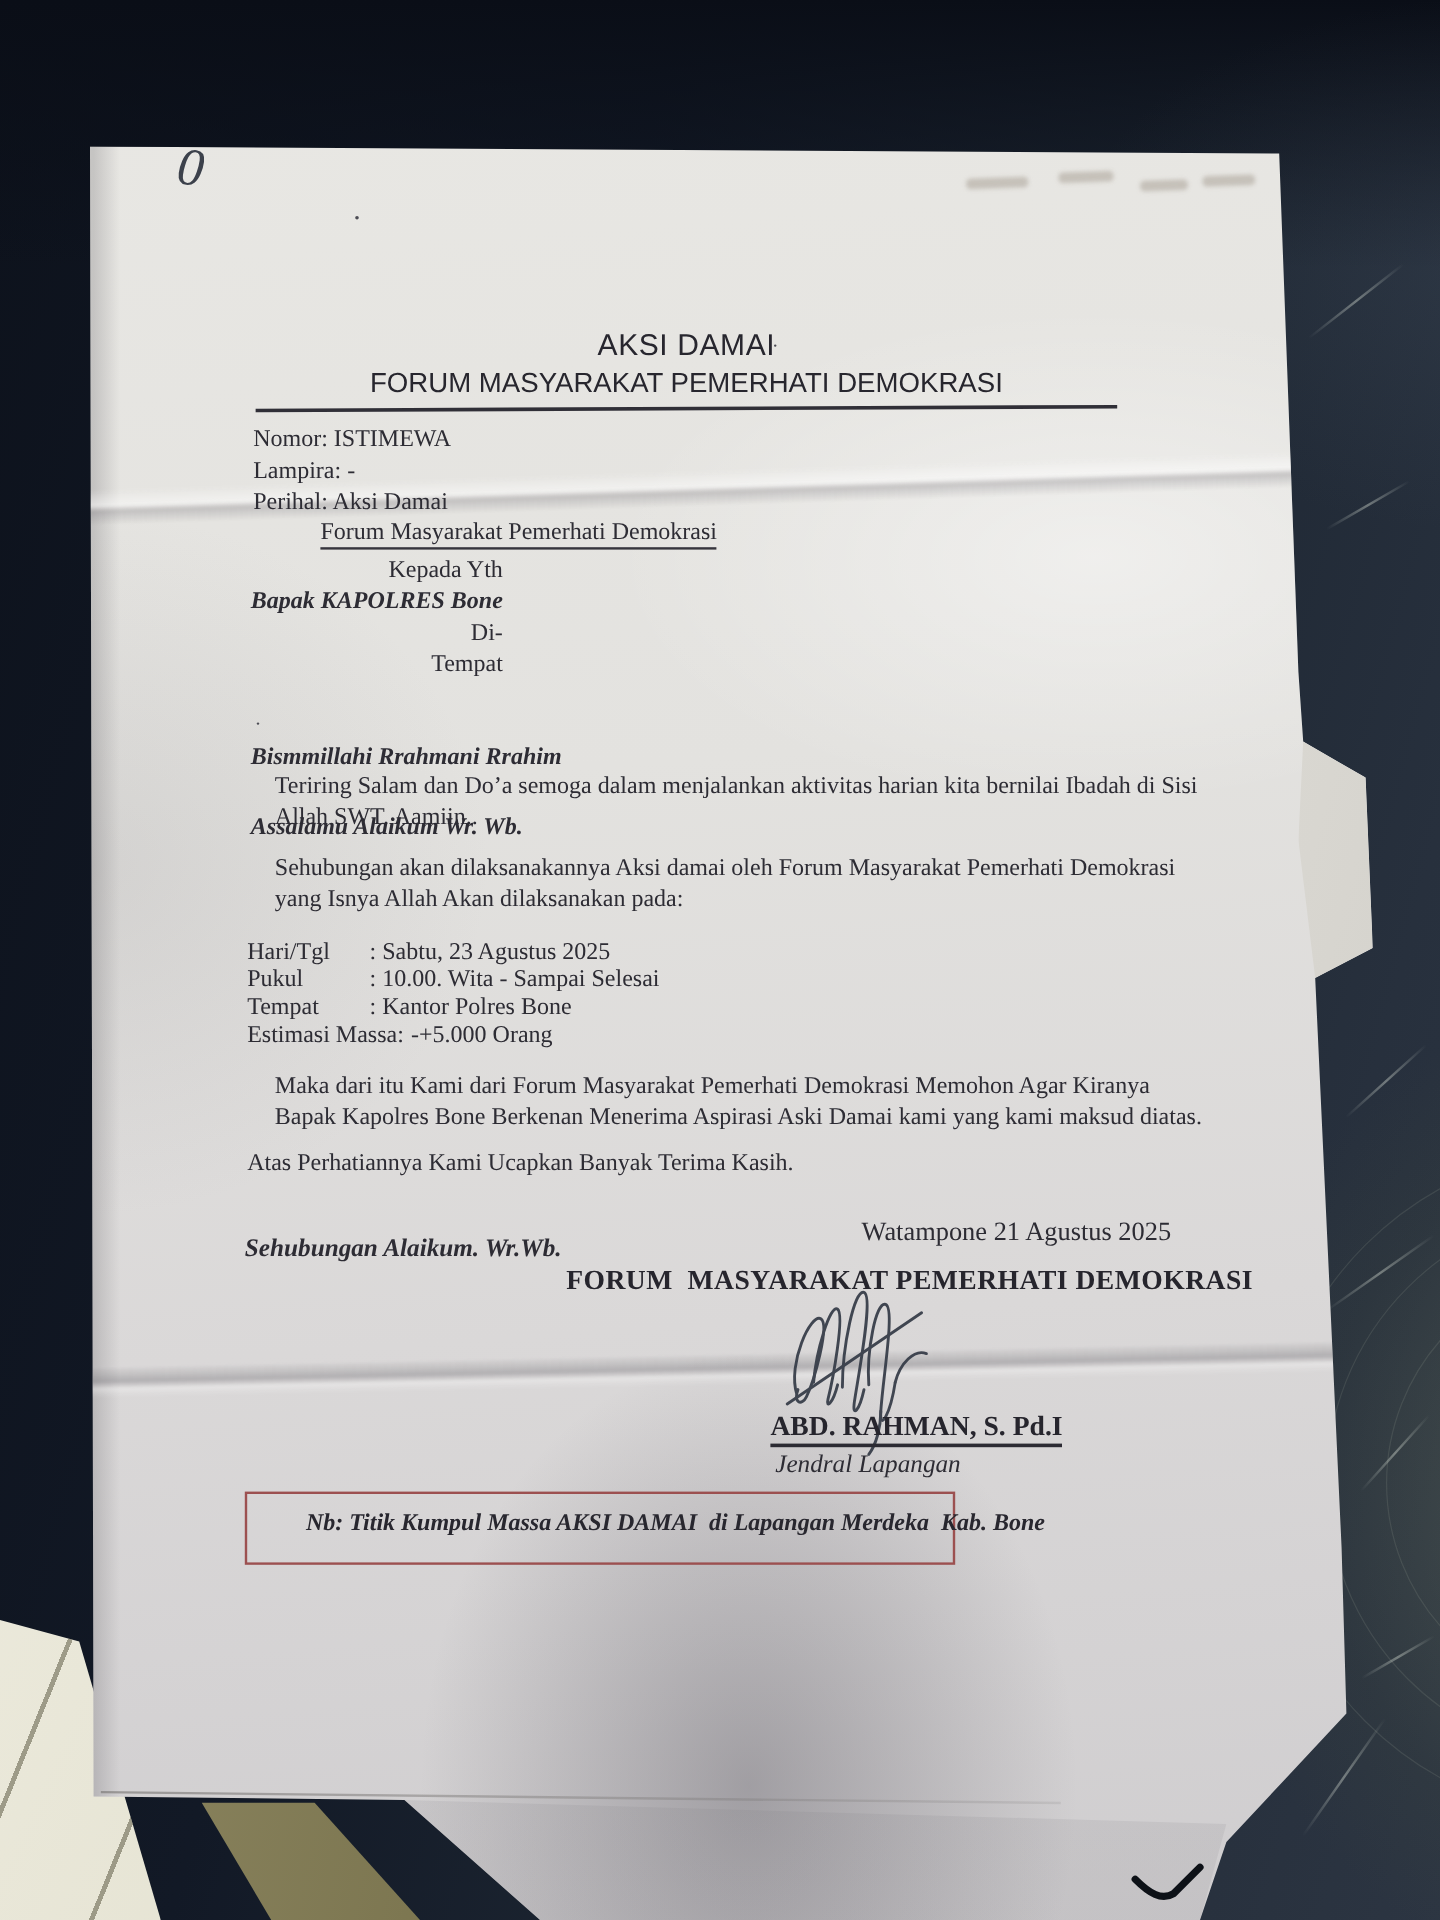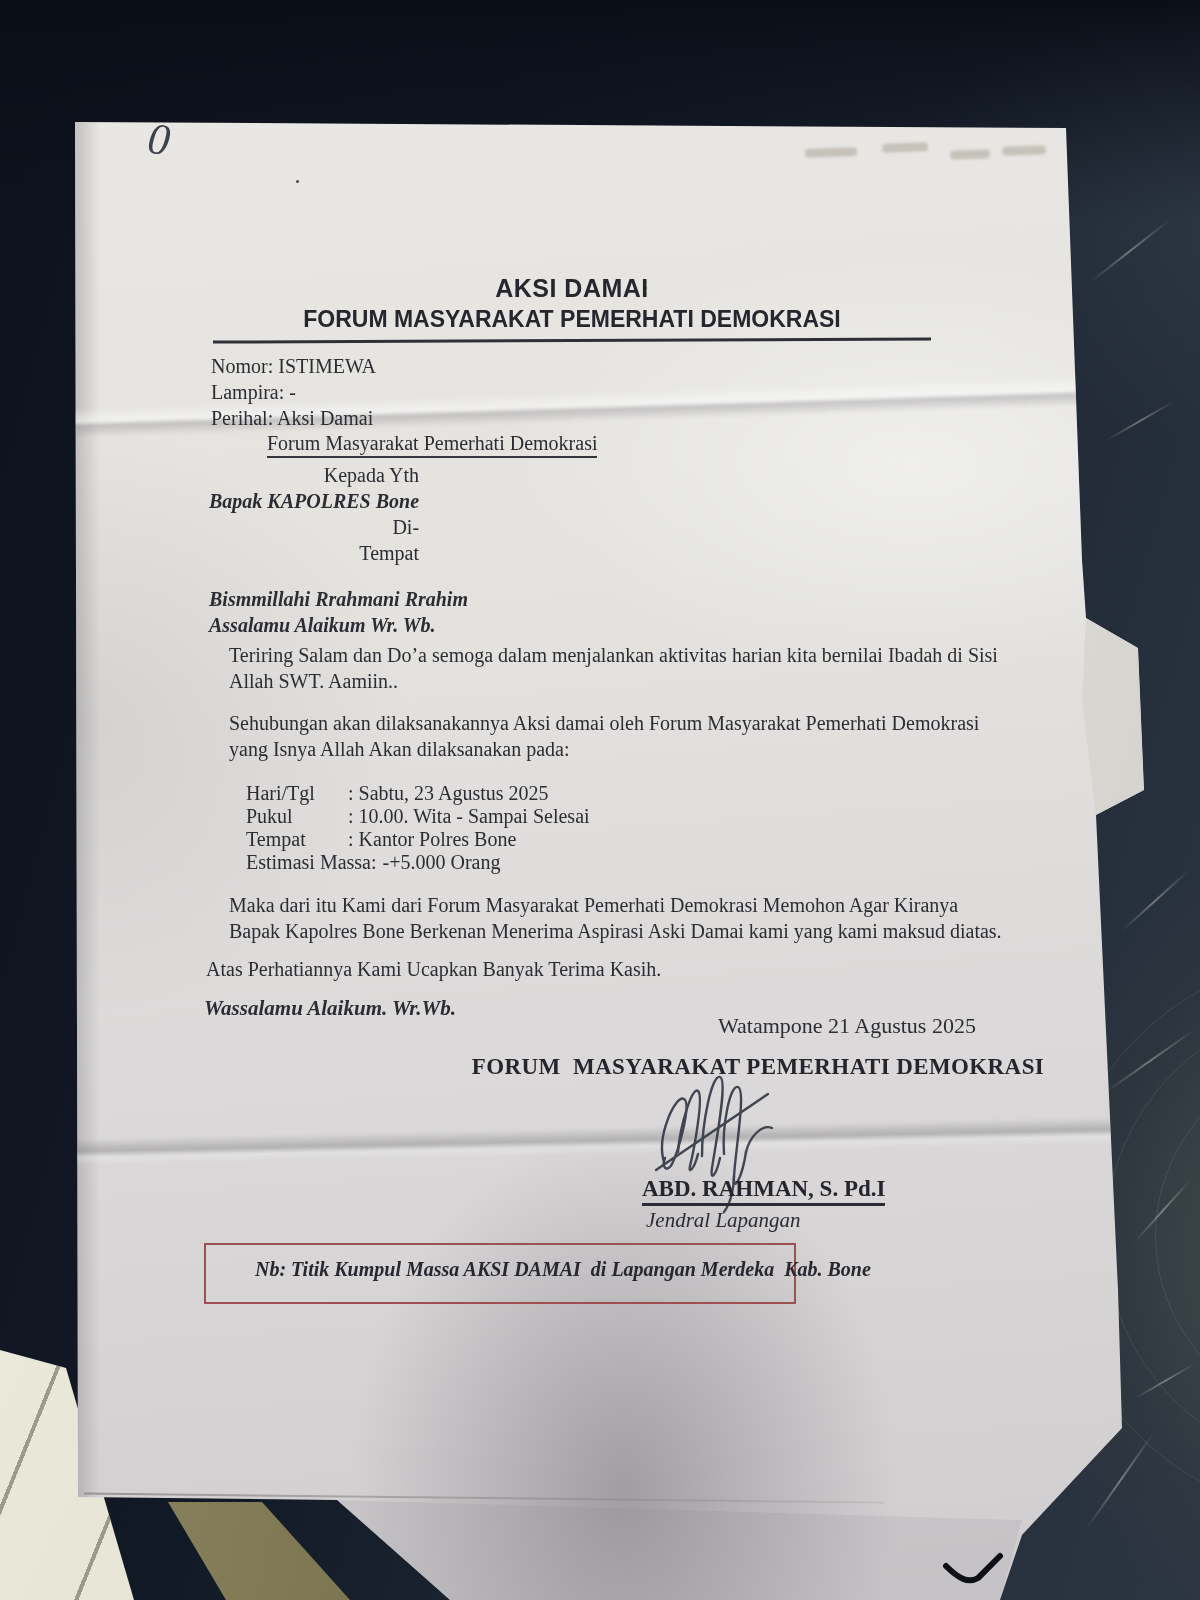--- a/index.html
+++ b/index.html
@@ -73,35 +73,35 @@
     inset:0;
     clip-path:polygon(337px 1500px, 1022px 1520px, 1000px 1600px, 450px 1600px);
     background:linear-gradient(to bottom, rgba(148,146,150,0.30), rgba(118,116,122,0.12));
   }
   .bleed{height:9px;background:rgba(128,116,98,0.32);border-radius:4px;filter:blur(1.6px);transform:rotate(-2deg);}
   .speck{border-radius:50%;background:#4c4c54;}
   
   .txt{color:#2d2c34;}
   .prew{white-space:pre-wrap;margin-left:23px;}
   .hdr{left:213px;top:274px;width:718px;text-align:center;
-       font-family:"Liberation Sans","DejaVu Sans",sans-serif;font-weight:bold;color:#27262e;}
+       font-family:"Liberation Sans","DejaVu Sans",sans-serif;font-weight:normal;color:#27262e;}
   .hdr-l1{font-size:25px;letter-spacing:0.5px;}
   .hdr-l2{font-size:23px;margin-top:3px;}
   .hdr-rule{left:213px;top:339px;width:718px;height:3px;background:#302f37;transform:rotate(-0.25deg);}
   .meta{left:211px;top:353px;font-size:20px;line-height:26px;}
   .meta-sub{left:267px;top:432px;font-size:20px;border-bottom:2px solid #36353d;padding-bottom:1px;}
   .recipient{left:209px;top:462px;font-size:20px;line-height:26px;text-align:right;}
   .b{font-weight:bold;font-style:italic;}
-  .bi{font-weight:bold;font-style:italic;}
+  .bi{font-weight:bold;font-style:italic;margin-top:32px;}
   .opening{left:209px;top:586px;font-size:20px;line-height:26px;}
   .para{font-size:20px;line-height:26px;width:834px;}
   .p1{left:206px;top:642px;}
   .p2{left:206px;top:710px;}
   .sched{left:206px;top:782px;font-size:20px;line-height:23px;}
-  .sched .row{display:flex;margin-left:40px;}
+  .sched .row{display:flex;}
   .sched .lbl{display:inline-block;min-width:102px;}
   .p3{left:206px;top:892px;}
   .p4{left:206px;top:956px;}
   .closing{left:204px;top:996px;font-size:21px;}
   .dateline{left:718px;top:1013px;font-size:22px;}
   .orgline{left:420px;top:1054px;width:630px;text-align:center;font-size:23px;font-weight:bold;letter-spacing:0.4px;color:#26252d;}
   .signer-name{left:642px;top:1176px;font-size:23px;font-weight:bold;border-bottom:3px solid #2c2b33;padding-bottom:1px;color:#26252d;}
   .signer-title{left:646px;top:1208px;font-size:21px;font-style:italic;}
   .note-box{left:204px;top:1243px;width:588px;height:57px;border:2px solid #9c5050;}
   .note-text{left:232px;top:1258px;font-size:20px;font-weight:bold;font-style:italic;color:#28272f;}
@@ -191,21 +191,21 @@
     <div class="row">
       <span class="lbl" style="min-width:0;margin-right:6px;">Estimasi Massa:</span>
       <span>-+5.000 Orang</span>
     </div>
   </div>
 
   <div class="abs para p3 txt prew">Maka dari itu Kami dari Forum Masyarakat Pemerhati Demokrasi Memohon Agar Kiranya
 Bapak Kapolres Bone Berkenan Menerima Aspirasi Aski Damai kami yang kami maksud diatas.</div>
   <div class="abs para p4 txt">Atas Perhatiannya Kami Ucapkan Banyak Terima Kasih.</div>
 
-  <div class="abs closing bi txt">Wassalamu Alaikum. Wr.Wb.</div>
+  <div class="abs closing bi txt">Sehubungan Alaikum. Wr.Wb.</div>
   <div class="abs dateline txt">Watampone 21 Agustus 2025</div>
   <div class="abs orgline prew">FORUM  MASYARAKAT PEMERHATI DEMOKRASI</div>
 
   <svg class="abs" style="left:648px;top:1066px;" width="150" height="150" viewBox="0 0 150 150">
     <g fill="none" stroke="#343a46" stroke-width="2.4" stroke-linecap="round" opacity="0.92">
       <path d="M16,96 C8,70 28,28 36,33 C44,38 30,86 24,98 C20,106 13,103 17,92"></path>
       <path d="M30,86 C32,60 44,20 50,25 C56,30 46,84 42,100 C40,108 46,104 50,88"></path>
       <path d="M54,90 C54,56 64,8 72,11 C80,14 68,76 64,102 C62,116 68,110 72,92"></path>
       <path d="M76,88 C74,60 82,18 90,21 C98,24 88,80 86,110 C85,128 94,112 98,86"></path>
       <path d="M8,104 L120,28"></path>

